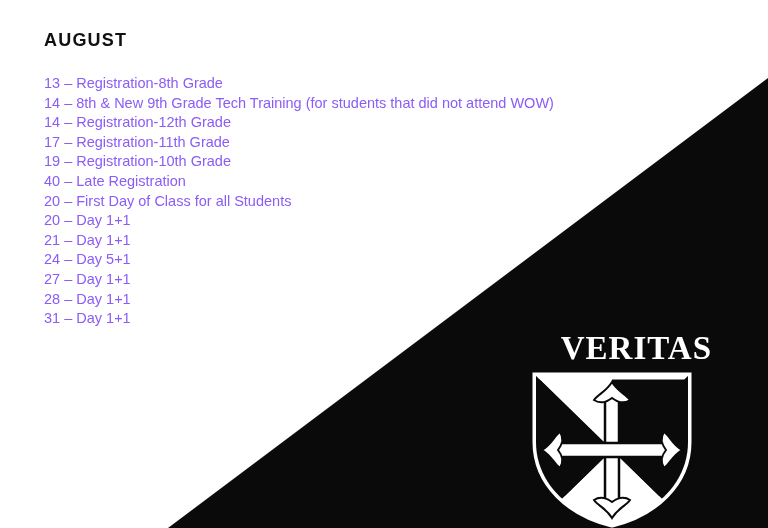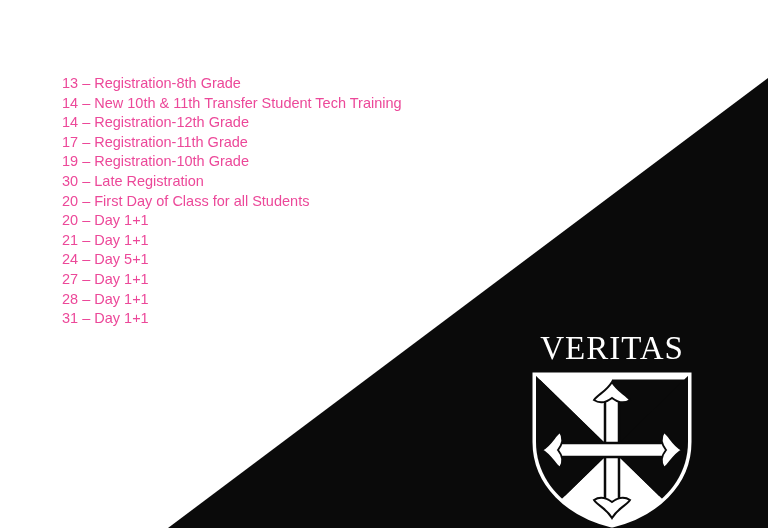--- a/index.html
+++ b/index.html
@@ -57,43 +57,42 @@
   #events {
     position: absolute;
     left: 44px;
     top: 74px;
     width: 640px;
   }
 
   .event-line {
     font-size: 14.5px;
     line-height: 19.6px;
-    color: #ec4899;
+    color: #8b5cf6;
     white-space: nowrap;
-    margin-left: 18px;
   }
 
   
   #crest {
     position: absolute;
     left: 512px;
     top: 330px;
     width: 200px;
     height: 198px;
   }
 
   #crest-word {
     position: absolute;
     left: 0;
     top: 0;
     width: 200px;
-    text-align: center;
+    text-align: right;
     color: #ffffff;
     font-family: "Liberation Serif", serif;
-    font-weight: normal;
+    font-weight: bold;
     font-size: 33px;
     letter-spacing: 1px;
   }
 
   #crest-shield {
     position: absolute;
     left: 20px;
     top: 42px;
     width: 160px;
     height: 156px;
@@ -101,28 +100,29 @@
 </style>
 </head>
 <body>
 
 <div id="page">
 
   <div id="corner-wedge"></div>
 
   <div id="content">
 
+    <div id="month-title">AUGUST</div>
 
     <div id="events">
       <div class="event-line">13 – Registration-8th Grade</div>
-      <div class="event-line">14 – New 10th &amp; 11th Transfer Student Tech Training</div>
+      <div class="event-line">14 – 8th &amp; New 9th Grade Tech Training (for students that did not attend WOW)</div>
       <div class="event-line">14 – Registration-12th Grade</div>
       <div class="event-line">17 – Registration-11th Grade</div>
       <div class="event-line">19 – Registration-10th Grade</div>
-      <div class="event-line">30 – Late Registration</div>
+      <div class="event-line">40 – Late Registration</div>
       <div class="event-line">20 – First Day of Class for all Students</div>
       <div class="event-line">20 – Day 1+1</div>
       <div class="event-line">21 – Day 1+1</div>
       <div class="event-line">24 – Day 5+1</div>
       <div class="event-line">27 – Day 1+1</div>
       <div class="event-line">28 – Day 1+1</div>
       <div class="event-line">31 – Day 1+1</div>
     </div>
 
     <div id="crest">

